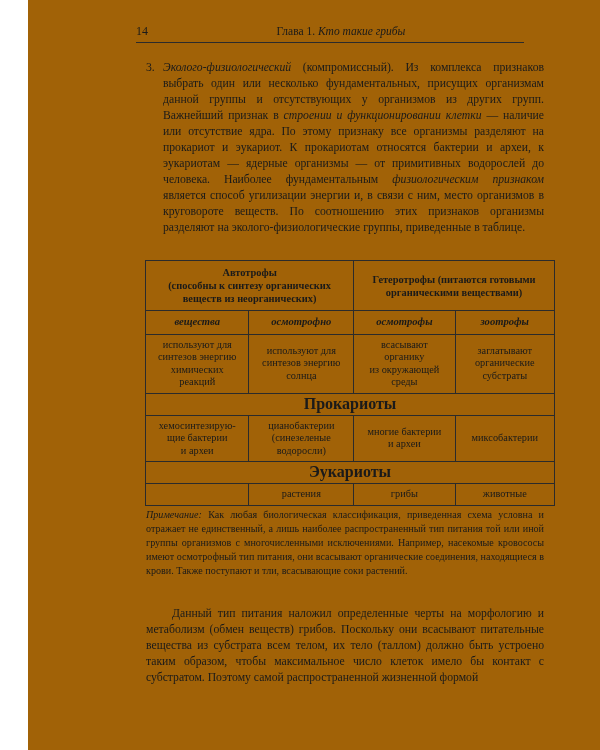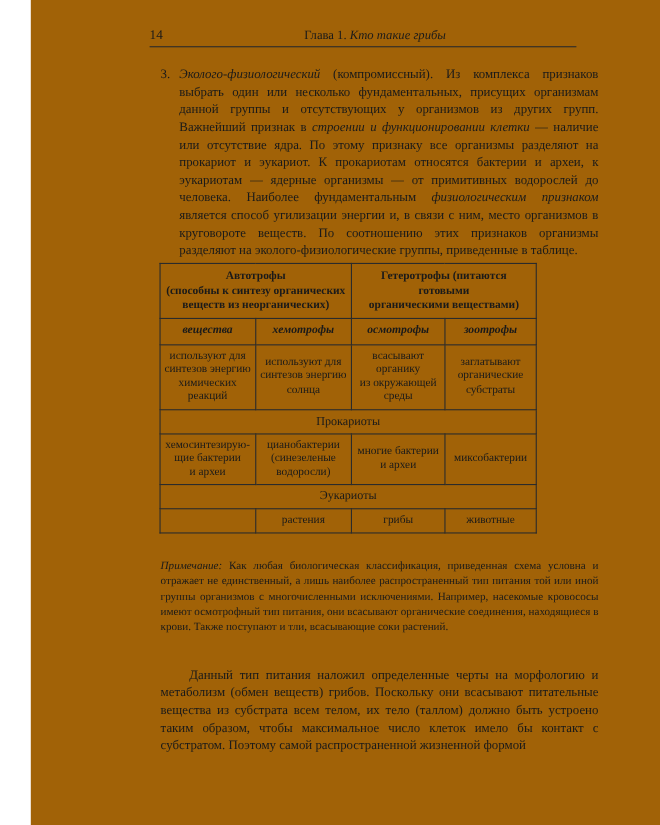--- a/index.html
+++ b/index.html
@@ -78,22 +78,22 @@
     font-size: 11.7px;
     line-height: 16.05px;
     text-align: justify;
     text-indent: 26px;
   }
 
   
   .fungi-table {
     position: absolute;
     left: 117px;
-    top: 239px;
-    width: 343px;
+    top: 260px;
+    width: 410px;
     border-collapse: collapse;
     table-layout: fixed;
     font-size: 10.3px;
     line-height: 12.6px;
   }
   .fungi-table td {
     border: 1px solid #2b2b2b;
     text-align: center;
     vertical-align: middle;
     padding: 4px 3px;
@@ -104,22 +104,22 @@
     line-height: 13px;
     padding: 5px 4px;
   }
   .fungi-table td.hdr-type {
     font-style: italic;
     font-weight: bold;
     font-size: 10.6px;
     padding: 5px 3px;
   }
   .fungi-table td.band {
-    font-weight: normal;
-    font-size: 11px;
+    font-weight: bold;
+    font-size: 16px;
     padding: 4px 3px;
   }
   .fungi-table td.empty-cell { }
 
   
   .note {
     position: absolute;
     left: 118px;
     top: 508px;
     width: 398px;
@@ -162,21 +162,21 @@
       <col style="width:24.8%">
       <col style="width:24.3%">
     </colgroup>
     <tbody>
       <tr>
         <td class="hdr-top" colspan="2">Автотрофы<br>(способны к синтезу органических<br>веществ из неорганических)</td>
         <td class="hdr-top" colspan="2">Гетеротрофы (питаются готовыми<br>органическими веществами)</td>
       </tr>
       <tr>
         <td class="hdr-type">вещества</td>
-        <td class="hdr-type">хемотрофы</td>
+        <td class="hdr-type">осмотрофно</td>
         <td class="hdr-type">осмотрофы</td>
         <td class="hdr-type">зоотрофы</td>
       </tr>
       <tr>
         <td>используют для<br>синтезов энергию<br>химических<br>реакций</td>
         <td>используют для<br>синтезов энергию<br>солнца</td>
         <td>всасывают<br>органику<br>из окружающей<br>среды</td>
         <td>заглатывают<br>органические<br>субстраты</td>
       </tr>
       <tr>

